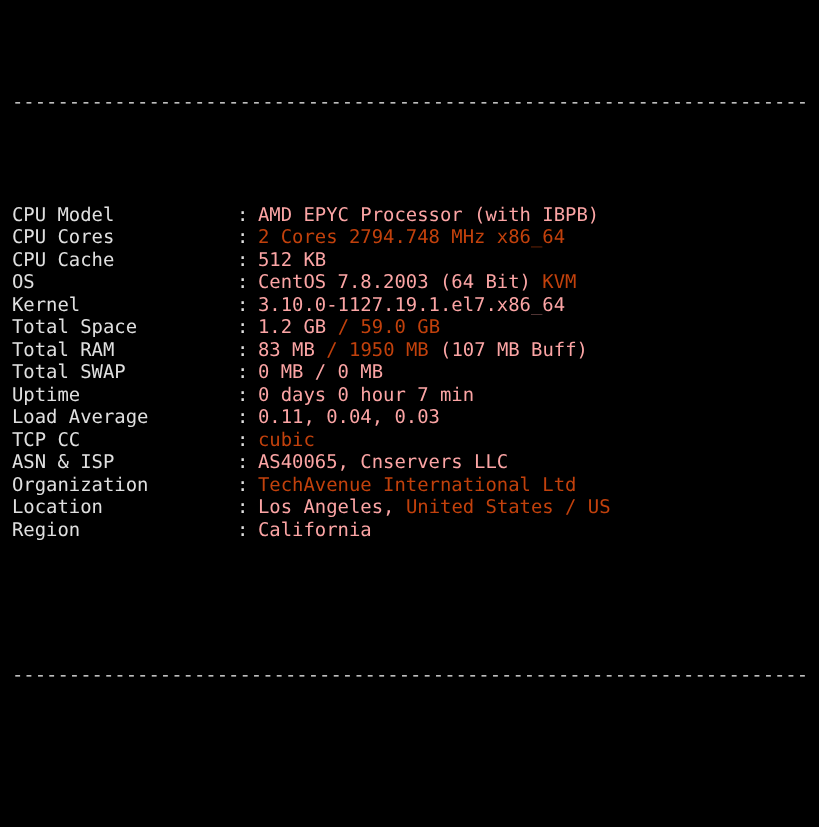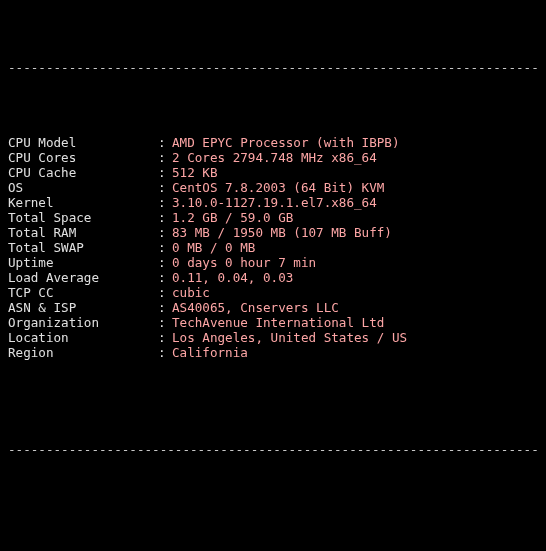--- a/index.html
+++ b/index.html
@@ -47,21 +47,21 @@
     font-size: 12.6px;
     letter-spacing: 0px;
   }
   .gap {
     height: 7px;
   }
   .gap-sm {
     height: 4px;
   }
   .c-cyan   { color: #fca5a5; }
-  .c-yellow { color: #fca5a5; }
+  .c-yellow { color: #c2410c; }
 
   .label {
     display: inline-block;
     width: 150px;
     color: #e0e0e0;
   }
   .colon {
     display: inline-block;
     width: 14px;
     color: #e0e0e0;

